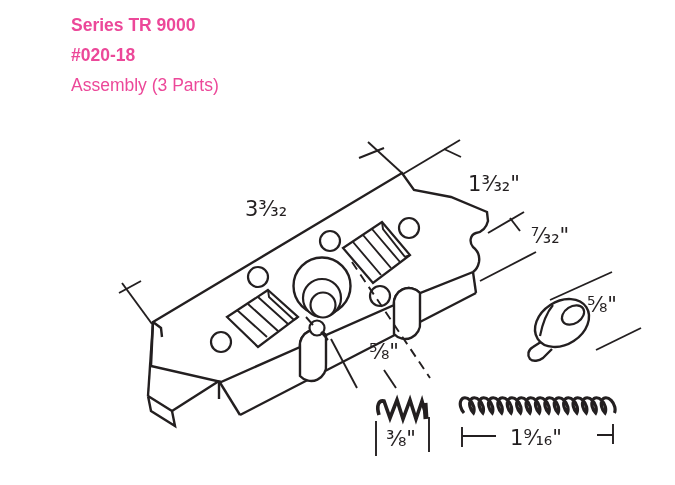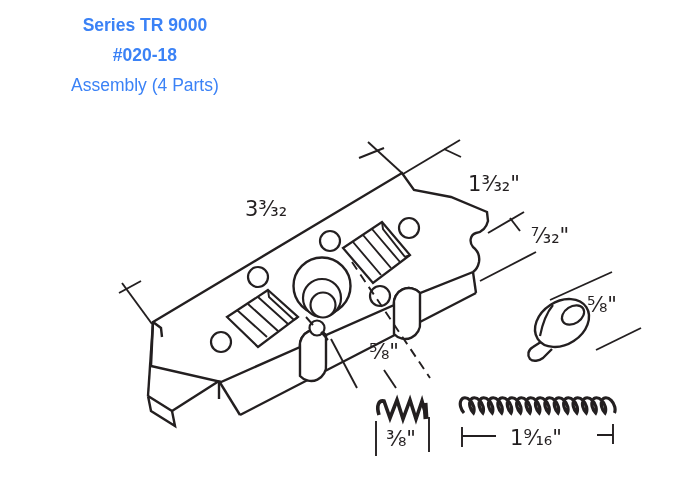--- a/index.html
+++ b/index.html
@@ -5,22 +5,22 @@
   html,body{margin:0;padding:0;background:#fff;}
   .page{
     position:relative;
     width:675px;height:485px;
     background:#fff;
     overflow:hidden;
     font-family:"Liberation Sans",sans-serif;
   }
   .title-block{
     position:absolute;left:71px;top:10px;
-    color:#3b82f6;
-    font-size:17.5px;line-height:30px;text-align:center;
+    color:#ec4899;
+    font-size:17.5px;line-height:30px;
   }
   .title-line{white-space:nowrap;}
   .bold{font-weight:bold;}
   svg text{
     font-family:"DejaVu Sans",sans-serif;
     fill:#231f20;
     font-size:21px;
   }
   .ink{stroke:#231f20;fill:none;}
   .w24{stroke-width:2.4;}
@@ -29,21 +29,21 @@
   .whitefill{fill:#ffffff;}
 </style>
 </head>
 <body>
 
 <div class="page">
 
   <div class="title-block">
     <div class="title-line bold">Series TR 9000</div>
     <div class="title-line bold">#020-18</div>
-    <div class="title-line">Assembly (4 Parts)</div>
+    <div class="title-line">Assembly (3 Parts)</div>
   </div>
 
   <svg width="675" height="485" viewBox="0 0 675 485" style="position:absolute;left:0;top:0;">
 
     <g>
 
       <path class="ink w24 whitefill" d="M 153,322 L 402,173 L 414,190 L 451,197 L 487,212
            L 488,221 C 486,229 482,232 476,233 C 470,235 469,242 473,247
            C 478,251 480,256 479,262 C 478,267 476,270 473,272
            L 420,293 A 15,15 0 0 0 394,305

